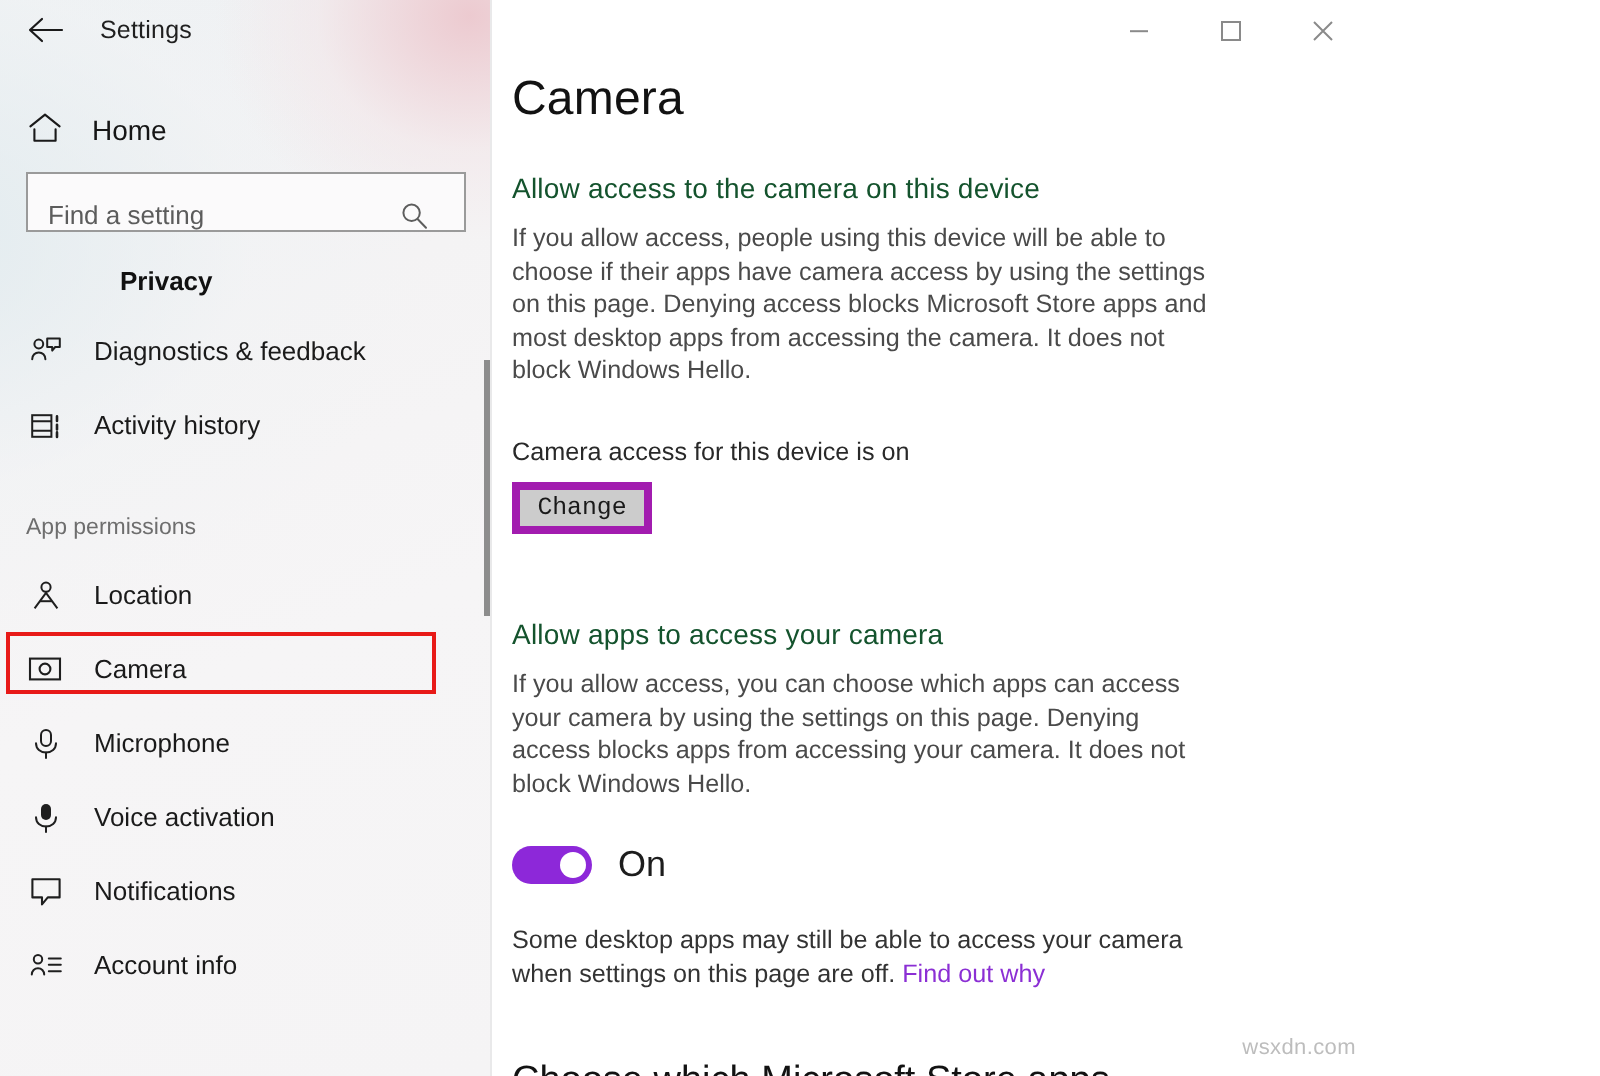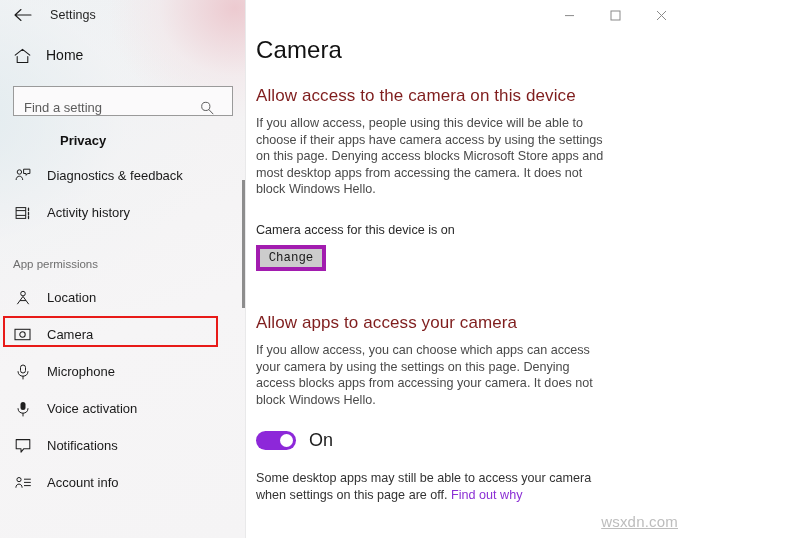--- a/index.html
+++ b/index.html
@@ -44,21 +44,21 @@
     color: #1a1a1a;
   }
   .sb-title {
     font-size: 12.5px;
     color: #1f1f1f;
     letter-spacing: .1px;
   }
 
   .home-row {
     display: flex;
-    align-items: flex-start;
+    align-items: flex-end;
     gap: 15px;
     padding-left: 13px;
     margin-top: 17px;
     height: 26px;
   }
   .home-row .ico { width: 18px; height: 18px; display:flex; align-items:center; justify-content:center; }
   .home-label { font-size: 14px; color: #161616; }
 
   .search-wrap {
     margin: 13px 13px 0 13px;
@@ -164,23 +164,23 @@
   }
   h1.page-title {
     margin: 0;
     font-size: 24px;
     font-weight: normal;
     color: #121212;
     letter-spacing: .1px;
   }
   h2.sect {
     margin: 22px 0 0 0;
-    font-size: 17px;
+    font-size: 14px;
     font-weight: normal;
-    color: #7f1d1d;
+    color: #14532d;
     letter-spacing: .1px;
   }
   h2.sect.tight { margin-top: 42px; }
   p.body {
     margin: 9px 0 0 0;
     font-size: 12.6px;
     line-height: 16.6px;
     color: #4a4a4a;
     max-width: 352px;
   }
@@ -236,24 +236,23 @@
     margin: 33px 0 0 0;
     font-size: 19px;
     font-weight: normal;
     line-height: 24px;
     color: #121212;
     max-width: 330px;
   }
   .watermark {
     position: absolute;
     right: 6px; bottom: 8px;
-    font-size: 15px;
+    font-size: 11px;
     color: #bdbdbd;
     letter-spacing: .2px;
-    text-decoration: underline;
   }
 </style>
 </head>
 <body>
 
 <div id="app">
 
   <div id="sidebar">
 
     <div class="sb-titlebar">

